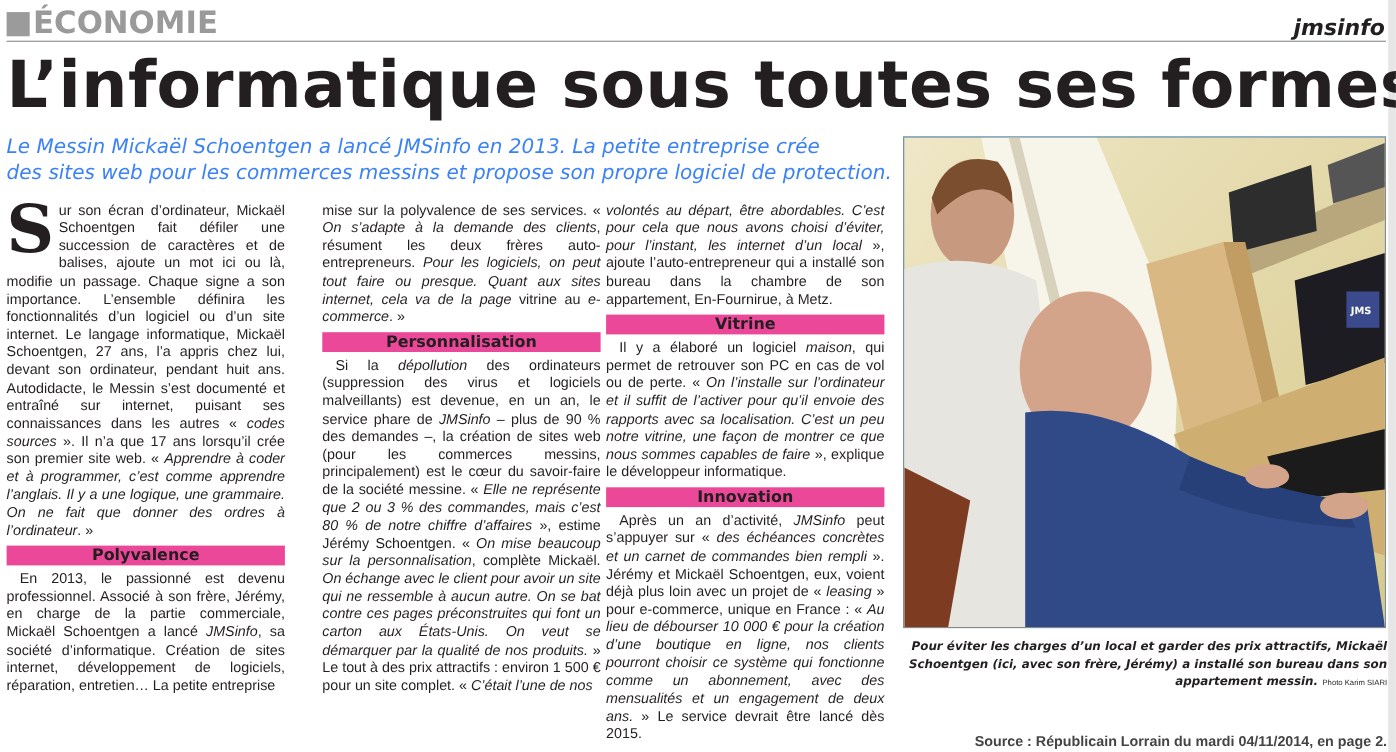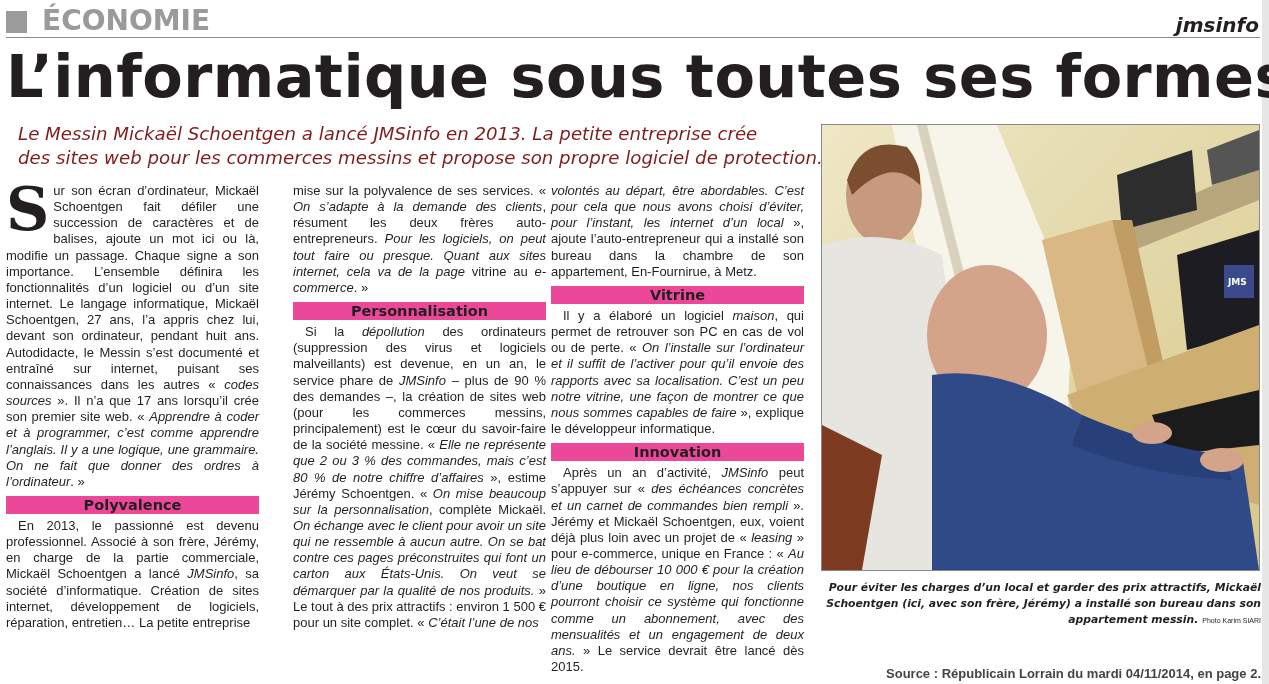--- a/index.html
+++ b/index.html
@@ -1,24 +1,24 @@
 <!DOCTYPE html>
 <html><head>
 <meta charset="utf-8">
 <style>
   html, body { margin: 0; padding: 0; background: #ffffff; }
   body { width: 1269px; height: 684px; position: relative; overflow: hidden; font-family: "DejaVu Sans", sans-serif; color: #231f20; }
   .right-strip { position: absolute; right: 0; top: 0; width: 7px; height: 684px; background: #e6e6e6; }
   .rubric { position: absolute; left: 6px; top: 6px; height: 30px; display: flex; align-items: flex-end; }
   .rubric-square { width: 21px; height: 22px; background: #9b9b9b; margin-right: 3px; margin-bottom: 3px; }
-  .rubric-text { font-family: "DejaVu Sans", sans-serif; font-weight: bold; font-size: 28px; line-height: 30px; color: #9a9a9a; letter-spacing: 0px; margin-left: 12px; }
+  .rubric-text { font-family: "DejaVu Sans", sans-serif; font-weight: bold; font-size: 28px; line-height: 30px; color: #9a9a9a; letter-spacing: 0px; }
   .rule { position: absolute; left: 6px; top: 37px; width: 1254px; height: 1px; background: #8a8a8a; }
   .brand { position: absolute; right: 10px; top: 14px; font-family: "DejaVu Sans", sans-serif; font-weight: bold; font-style: italic; font-size: 20px; line-height: 22px; color: #231f20; }
   .headline { position: absolute; left: 6px; top: 40px; width: 1254px; font-family: "DejaVu Sans", sans-serif; font-weight: bold; font-size: 59px; line-height: 74px; color: #231f20; white-space: nowrap; letter-spacing: 0.4px; }
-  .lead { position: absolute; left: 18px; top: 122px; width: 810px; font-family: "DejaVu Sans", sans-serif; font-style: italic; font-size: 18.2px; line-height: 24px; color: #7f1d1d; }
+  .lead { position: absolute; left: 6px; top: 122px; width: 810px; font-family: "DejaVu Sans", sans-serif; font-style: italic; font-size: 18.2px; line-height: 24px; color: #3b82f6; }
   .col { position: absolute; top: 183px; font-family: "Liberation Sans", sans-serif; font-size: 13px; line-height: 16.15px; text-align: justify; color: #231f20; }
   .col p { margin: 0; }
   .col1 { left: 6px; width: 253px; }
   .col2 { left: 293px; width: 253px; }
   .col3 { left: 551px; width: 253px; }
   .dropcap { float: left; font-family: "DejaVu Serif", serif; font-weight: bold; font-size: 60px; line-height: 48px; margin: 2px 4px 0 0; }
   .indent { text-indent: 12px; }
   .subhead { background: #ec4899; text-align: center; font-family: "DejaVu Sans", sans-serif; font-weight: bold; font-size: 14.5px; line-height: 18px; margin: 6px 0 4px 0; }
   .photo { position: absolute; left: 821px; top: 124px; width: 439px; height: 447px; overflow: hidden; background: #7dd3fc; border: 1px solid #888; box-sizing: border-box; }
   .caption { position: absolute; left: 820px; top: 580px; width: 441px; text-align: right; font-family: "DejaVu Sans", sans-serif; font-weight: bold; font-style: italic; font-size: 10.8px; line-height: 16px; color: #231f20; }

